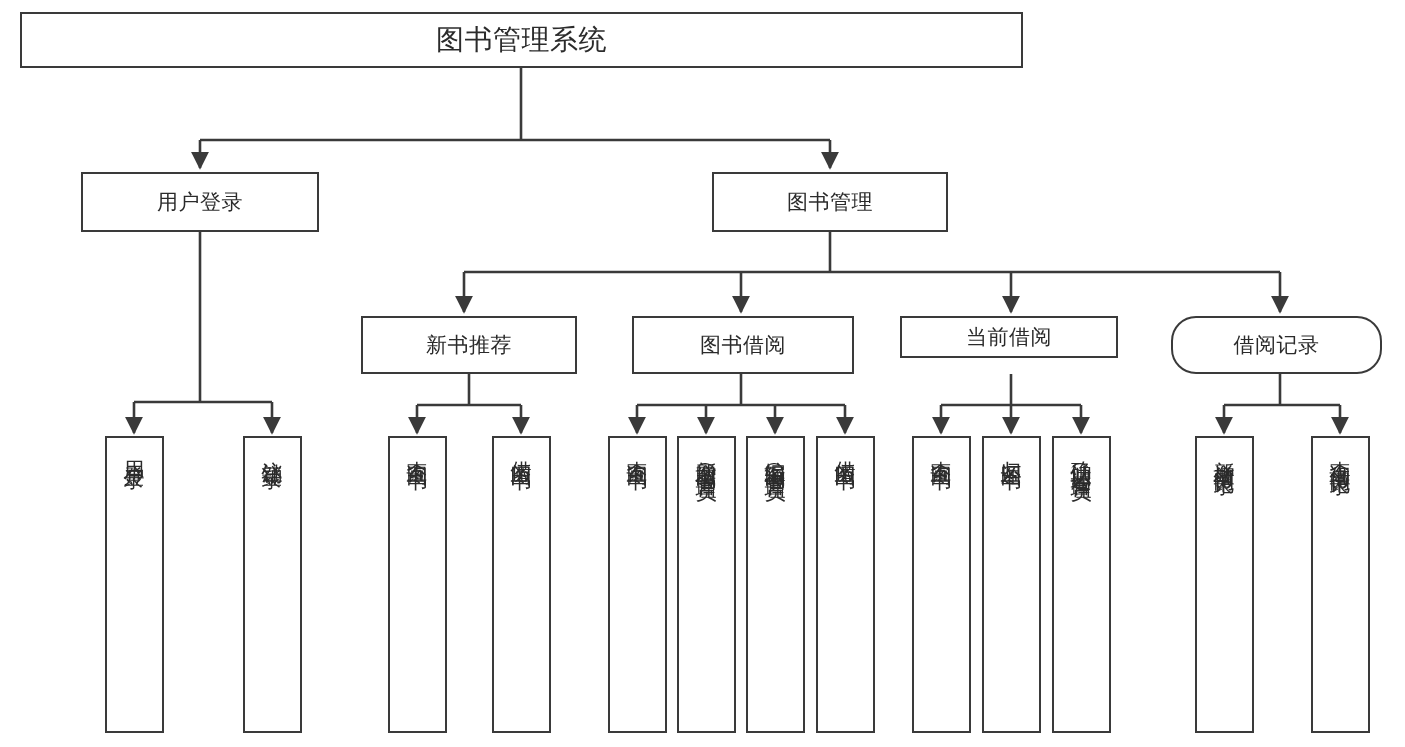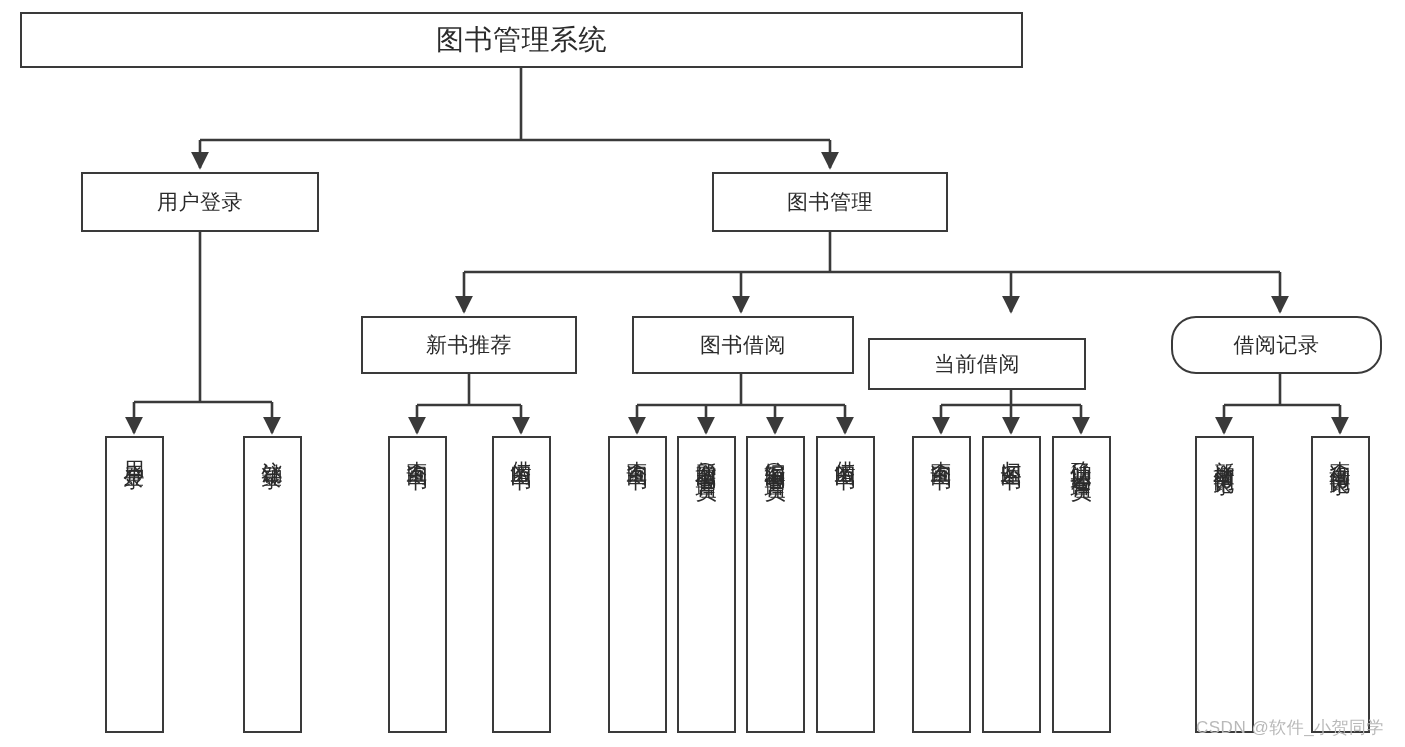--- a/index.html
+++ b/index.html
@@ -142,21 +142,21 @@
   <div class="node horiz" style="left:712px; top:172px; width:236px; height:60px;">
     <span class="node-label">图书管理</span>
   </div>
 
   <div class="node horiz" style="left:361px; top:316px; width:216px; height:58px;">
     <span class="node-label">新书推荐</span>
   </div>
   <div class="node horiz" style="left:632px; top:316px; width:222px; height:58px;">
     <span class="node-label">图书借阅</span>
   </div>
-  <div class="node horiz" style="left:868px; top:316px; width:218px; height:52px;margin-top:22px;">
+  <div class="node horiz" style="left:900px; top:316px; width:218px; height:42px;">
     <span class="node-label">当前借阅</span>
   </div>
   <div class="node horiz" style="left:1171px; top:316px; width:211px; height:58px;border-radius:25px;">
     <span class="node-label">借阅记录</span>
   </div>
 
   <div class="node leaf" style="left:105px; top:436px; width:59px; height:297px;">
     <span class="node-label">用户登录</span>
   </div>
   <div class="node leaf" style="left:243px; top:436px; width:59px; height:297px;">
@@ -193,15 +193,14 @@
     <span class="node-label">确认归还（管理员）</span>
   </div>
 
   <div class="node leaf" style="left:1195px; top:436px; width:59px; height:297px;">
     <span class="node-label">新增借阅记录</span>
   </div>
   <div class="node leaf" style="left:1311px; top:436px; width:59px; height:297px;">
     <span class="node-label">查询借阅记录</span>
   </div>
 
-  <div class="watermark" style="left:1196px; top:716px;">CSDN @软件_小贺同学</div>
 
 </div>
 
 </body></html>

